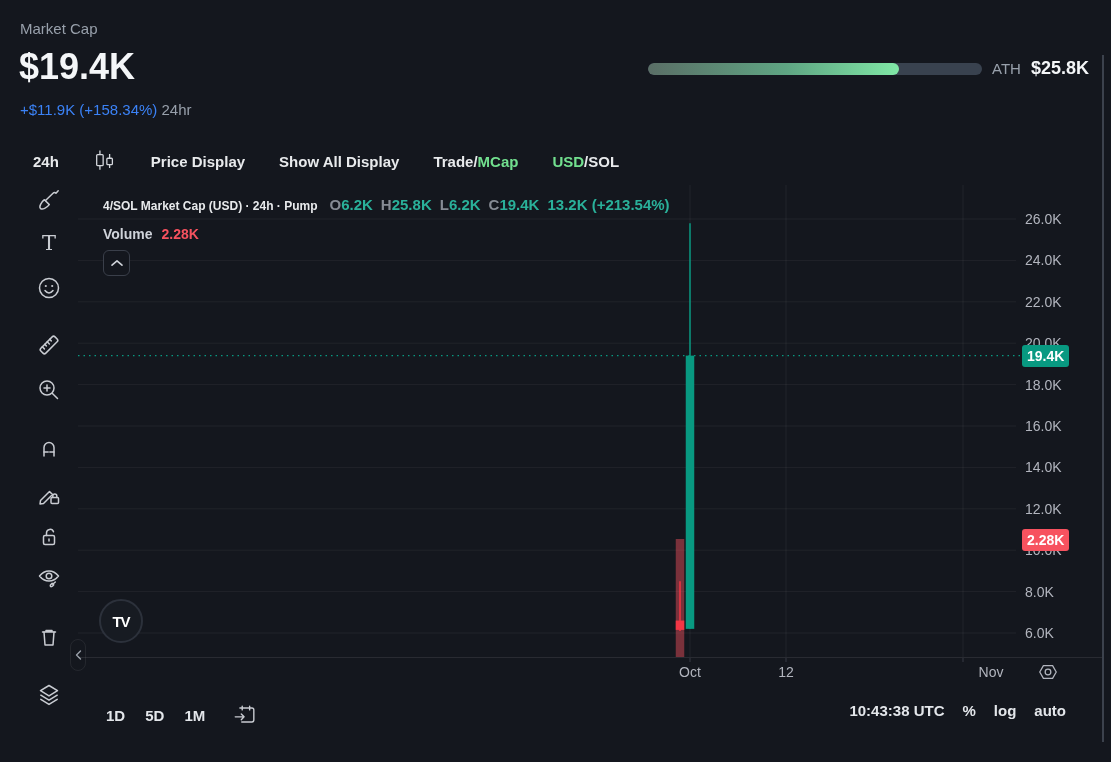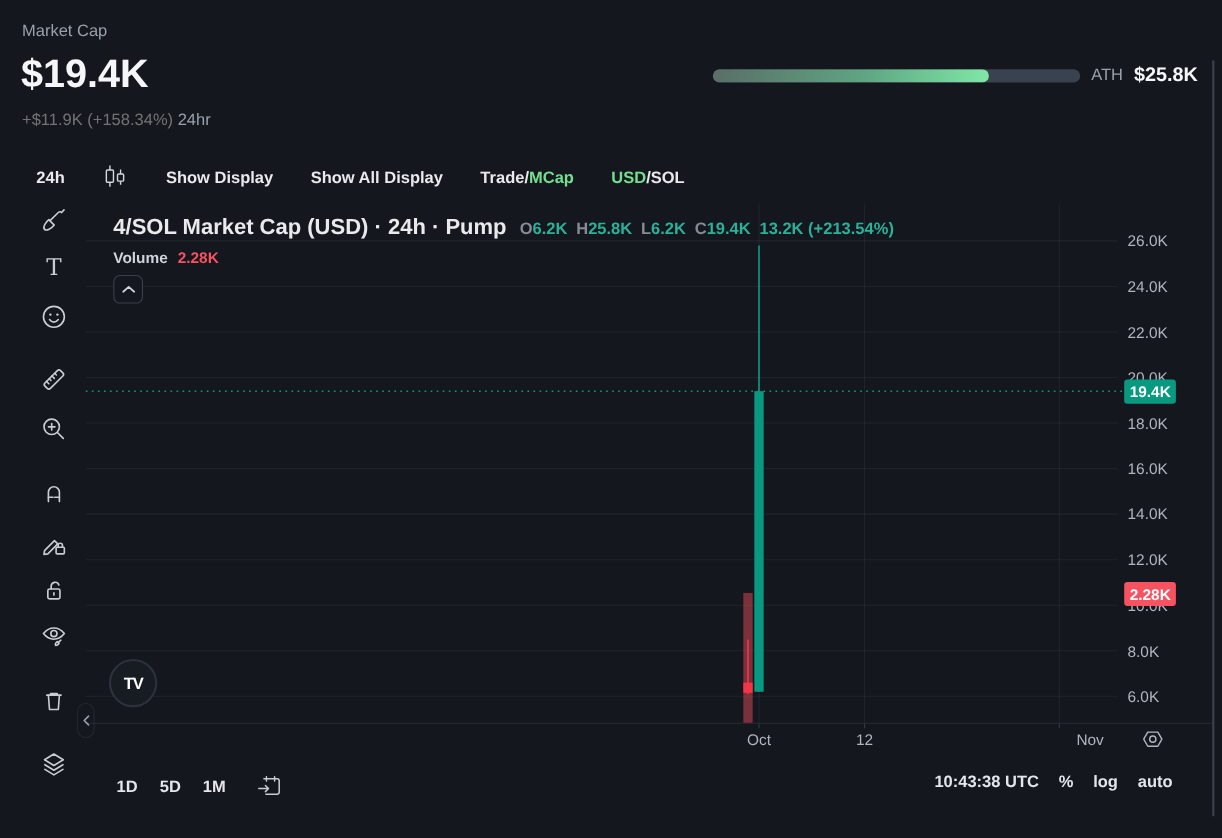--- a/index.html
+++ b/index.html
@@ -5,21 +5,21 @@
   html,body{margin:0;padding:0;background:#14171e;}
   .app{position:relative;width:1111px;height:762px;background:#14171e;overflow:hidden;
        font-family:"Liberation Sans",sans-serif;color:#d5d8de;-webkit-font-smoothing:antialiased;}
   .abs{position:absolute;}
   button{background:none;border:none;padding:0;cursor:pointer;font-family:inherit;}
 
   
   .hdr-label{left:20px;top:20px;font-size:15px;color:#98a0ab;}
   .hdr-value{left:19px;top:46px;font-size:36px;font-weight:700;color:#f4f6f8;}
   .hdr-change{left:20px;top:101px;font-size:15px;}
-  .green{color:#737373;}
+  .green{color:#3b82f6;}
   .hdr-period{color:#98a0ab;}
   .ath-row{left:648px;top:58px;width:450px;display:flex;align-items:center;gap:10px;}
   .ath-track{width:334px;height:12px;border-radius:6px;background:#39424f;overflow:hidden;}
   .ath-fill{height:100%;border-radius:6px;background:linear-gradient(90deg,#5a6e66 0%,#5fa583 55%,#80e7a6 100%);}
   .ath-label{font-size:15px;color:#98a0ab;}
   .ath-value{font-size:18px;font-weight:700;color:#f4f6f8;}
 
   
   .tabs{left:33px;top:147px;display:flex;align-items:center;gap:34px;font-size:15px;font-weight:600;color:#e8eaec;}
   .tab{color:#e8eaec;font-size:15px;font-weight:600;display:flex;align-items:center;}
@@ -27,21 +27,21 @@
   .tab svg{stroke:#d4d7dc;fill:none;stroke-width:1.4;}
 
   
   .tool{position:absolute;left:27px;width:44px;height:40px;display:flex;align-items:center;justify-content:center;}
   .tool svg{stroke:#c9ccd2;fill:none;stroke-width:1.5;stroke-linecap:round;stroke-linejoin:round;}
   .tb-handle{left:70px;top:639px;width:16px;height:32px;border:1px solid rgba(255,255,255,0.07);
              border-radius:8px;color:#9aa0aa;font-size:13px;display:flex;align-items:center;justify-content:center;}
 
   
   .title-row{left:103px;top:196px;display:flex;align-items:baseline;gap:12px;white-space:nowrap;}
-  .chart-title{font-size:20px;font-weight:700;color:#e8eaec;}
+  .chart-title{font-size:12px;font-weight:700;color:#e8eaec;}
   .ohlc{display:flex;gap:8px;font-size:15px;font-weight:600;}
   .lk{color:#868b94;}
   .lv{color:#2ab19a;}
   .vol-row{left:103px;top:226px;font-size:14px;font-weight:600;color:#cfd3da;}
   .vol-val{color:#f7525f;margin-left:9px;}
   .collapse-btn{left:103px;top:250px;width:27px;height:26px;border:1px solid #3a3f4a;border-radius:6px;
                 background:#14171e;display:flex;align-items:center;justify-content:center;}
   .collapse-btn svg{stroke:#cfd3da;fill:none;stroke-width:1.6;stroke-linecap:round;stroke-linejoin:round;}
 
   
@@ -91,21 +91,21 @@
   <div class="abs tabs">
     <button class="tab">24h</button>
     <button class="tab">
       <svg width="24" height="28" viewBox="0 0 26 30">
         <rect x="4" y="8" width="7" height="12" rx="1"></rect>
           <path d="M7.5 3.5V8M7.5 20v4.5"></path>
         <rect x="15" y="12" width="6" height="7" rx="1"></rect>
           <path d="M18 7.5V12M18 19v3.5"></path>
       </svg>
     </button>
-    <button class="tab">Show Display</button>
+    <button class="tab">Price Display</button>
     <button class="tab">Show All Display</button>
     <button class="tab">
         <span>Trade</span>
         <span>/</span>
         <span class="mint">MCap</span>
       </button>
     <button class="tab">
         <span class="mint">USD</span>
         <span>/</span>
         <span>SOL</span>

